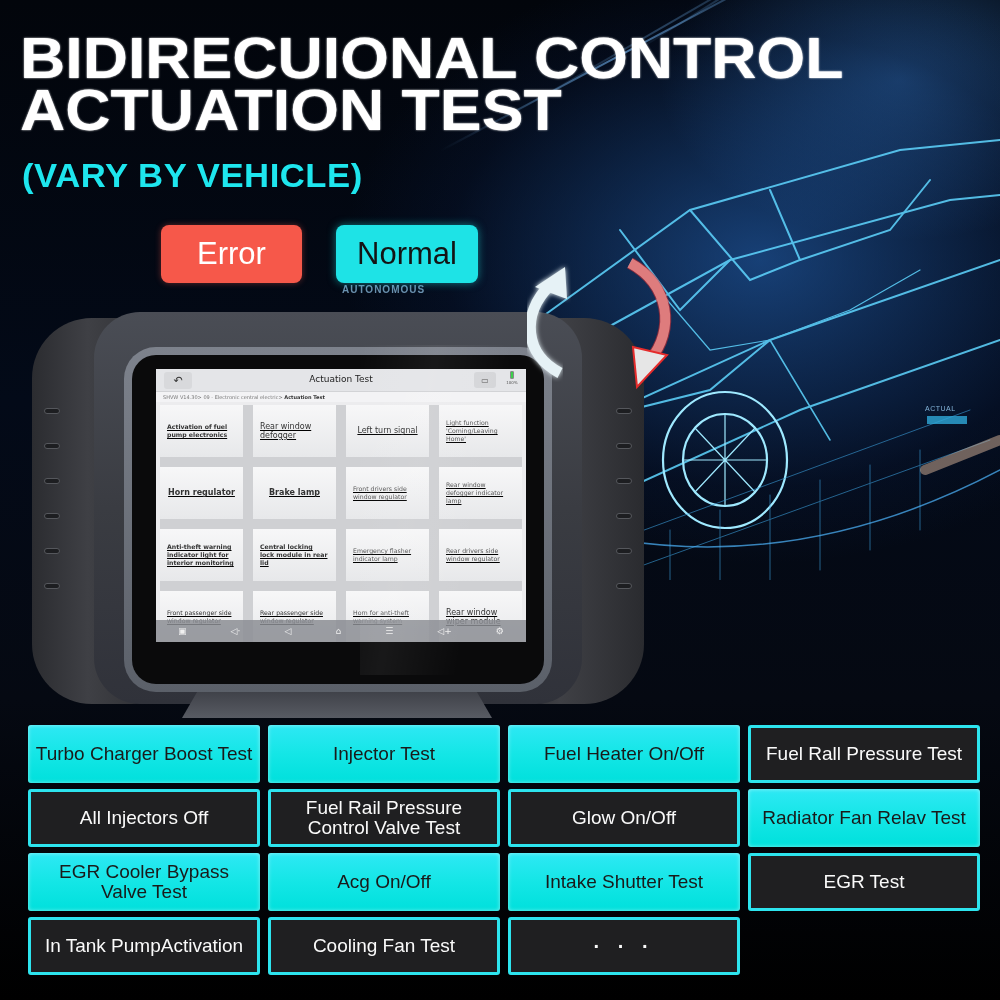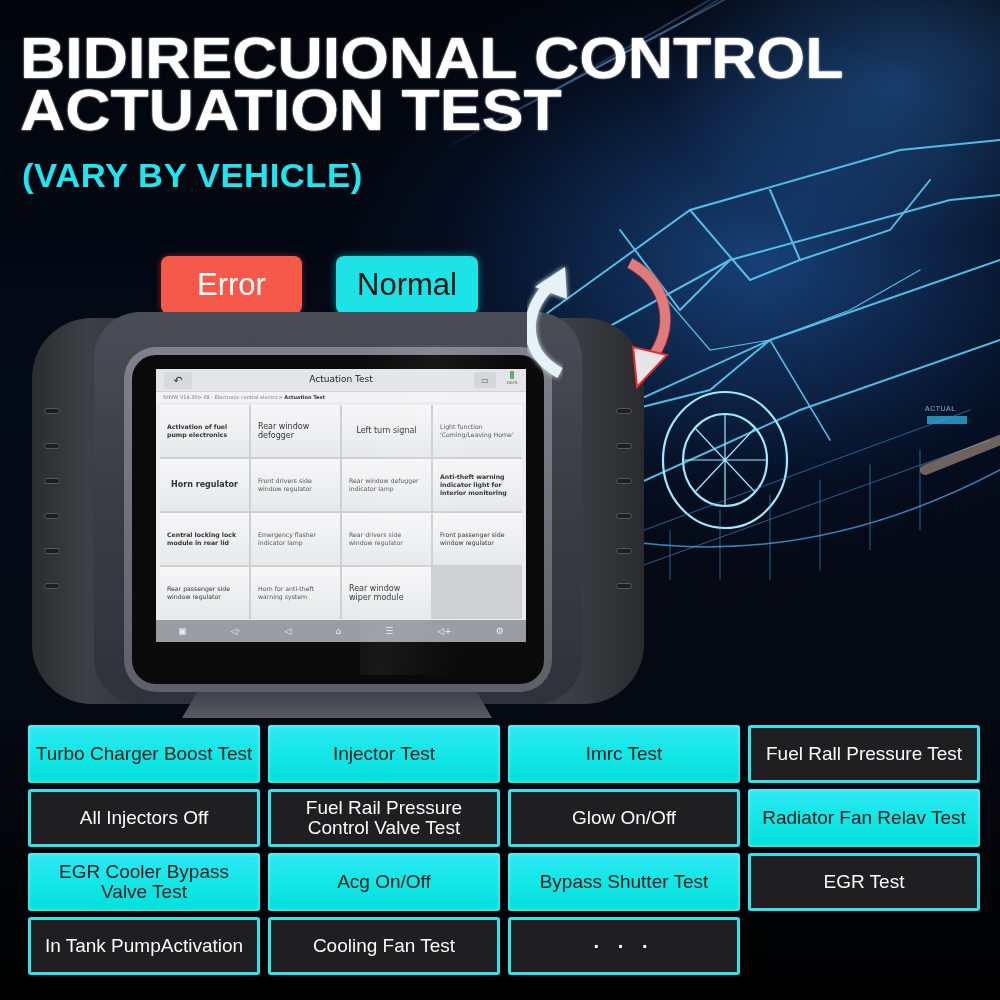--- a/index.html
+++ b/index.html
@@ -36,21 +36,21 @@
   .subtitle {
     position: absolute; left: 22px; top: 156px;
     color: #1ee6ee; font-weight: 900; font-size: 34px; letter-spacing: 0.5px;
     transform: scaleX(1.02); transform-origin: left top;
   }
 
   
   .badge {
     position: absolute; top: 225px; height: 58px; border-radius: 8px;
     display: flex; align-items: center; justify-content: center;
-    font-size: 31px; font-weight: normal; margin-top: 31px;
+    font-size: 31px; font-weight: normal;
   }
   .badge.error { left: 161px; width: 141px; background: #f6584a; color: #fff; box-shadow: 0 0 6px rgba(246,88,74,0.4); }
   .badge.normal { left: 336px; width: 142px; background: #1ee3e6; color: #141414; box-shadow: 0 0 8px rgba(30,227,230,0.5); }
 
   
   .device { position: absolute; left: 32px; top: 312px; width: 612px; height: 400px; }
   .grip {
     position: absolute; top: 6px; width: 140px; height: 386px;
     background: linear-gradient(90deg, #2b2c30, #3f4045 40%, #2a2b2f);
     border-radius: 60px 40px 40px 60px;
@@ -94,22 +94,23 @@
   .scr-back { position: absolute; left: 8px; top: 3px; width: 28px; height: 17px; background: #d8d9dc; border-radius: 3px; display: flex; align-items: center; justify-content: center; font-size: 11px; color: #333; }
   .scr-title { position: absolute; left: 0; right: 0; top: 5px; text-align: center; font-size: 9px; color: #222; }
   .scr-msg { position: absolute; right: 30px; top: 3px; width: 22px; height: 16px; background: #d5d6d9; border-radius: 3px; display: flex; align-items: center; justify-content: center; font-size: 8px; color: #555; }
   .scr-batt { position: absolute; right: 8px; top: 2px; width: 12px; display: flex; flex-direction: column; align-items: center; }
   .scr-batt .cell { width: 4px; height: 8px; background: #3bd14a; border: 1px solid #888; border-radius: 1px; }
   .scr-batt .pct { font-size: 4px; color: #555; margin-top: 1px; }
   .scr-crumb { height: 10px; background: #f3f3f5; font-size: 5px; color: #777; padding-left: 7px; line-height: 10px; }
   .scr-crumb b { color: #333; font-weight: bold; }
   .scr-grid {
     position: absolute; left: 4px; top: 36px; width: 362px;
-    display: grid; grid-template-columns: repeat(4, 1fr); gap: 2px;
+    display: grid; grid-template-columns: repeat(4, 1fr); gap: 10px;
     background: #cfd0d3;
+    text-decoration: underline;
   }
   .scr-cell {
     height: 52px; background: linear-gradient(180deg, #f7f7f8, #e7e8ea);
     display: flex; align-items: center; padding: 0 7px;
     font-size: 6.2px; line-height: 8px; color: #333; font-weight: bold;
   }
   .scr-cell.lg { font-size: 8px; line-height: 9.5px; font-weight: normal; color: #333; }
   .scr-cell.ctr { justify-content: center; text-align: center; }
   .scr-cell.light { font-weight: normal; color: #555; }
   .scr-nav {
@@ -234,20 +235,21 @@
   </div>
   <div class="scr-crumb">
     <span>SHVW V14.30&gt; 09 - Electronic central electric&gt; </span><b>Actuation Test</b>
   </div>
   <div class="scr-grid">
     <div class="scr-cell">Activation of fuel pump electronics</div>
     <div class="scr-cell lg">Rear window defogger</div>
     <div class="scr-cell lg ctr">Left turn signal</div>
     <div class="scr-cell light">Light function 'Coming/Leaving Home'</div>
     <div class="scr-cell lg ctr" style="font-weight:bold">Horn regulator</div>
+    <div class="scr-cell lg ctr" style="font-weight:bold">Brake lamp</div>
     <div class="scr-cell light">Front drivers side window regulator</div>
     <div class="scr-cell light">Rear window defogger indicator lamp</div>
     <div class="scr-cell">Anti-theft warning indicator light for interior monitoring</div>
     <div class="scr-cell">Central locking lock module in rear lid</div>
     <div class="scr-cell light">Emergency flasher indicator lamp</div>
     <div class="scr-cell light">Rear drivers side window regulator</div>
     <div class="scr-cell light" style="color:#333">Front passenger side window regulator</div>
     <div class="scr-cell light" style="color:#333">Rear passenger side window regulator</div>
     <div class="scr-cell light">Horn for anti-theft warning system</div>
     <div class="scr-cell lg">Rear window wiper module</div>
@@ -277,31 +279,31 @@
   <path d="M55 118 C 20 100, 15 60, 45 30" stroke="#e6f2f6" stroke-width="11" fill="none" filter="url(#glow)"></path>
   <polygon points="30,32 60,12 62,44" fill="#e6f2f6" filter="url(#glow)"></polygon>
   <path d="M125 8 C 165 30, 170 75, 145 105" stroke="#d8dde0" stroke-width="10" fill="none"></path>
   <path d="M125 8 C 165 30, 170 75, 145 105" stroke="#e42b2b" stroke-width="12" fill="none" opacity="0.55"></path>
   <polygon points="128,92 162,100 132,132" fill="#e6e6e6" stroke="#e42b2b" stroke-width="2"></polygon>
 </svg>
 
 <div class="tiles">
   <div class="tile cyan">Turbo Charger Boost Test</div>
   <div class="tile cyan">Injector Test</div>
-  <div class="tile cyan">Imrc Test</div>
+  <div class="tile cyan">Fuel Heater On/Off</div>
 
   <div class="tile dark">Fuel Rall Pressure Test</div>
   <div class="tile dark">All Injectors Off</div>
   <div class="tile dark">Fuel Rail Pressure Control Valve Test</div>
   <div class="tile dark">Glow On/Off</div>
 
   <div class="tile cyan">Radiator Fan Relav Test</div>
   <div class="tile cyan">EGR Cooler Bypass Valve Test</div>
   <div class="tile cyan">Acg On/Off</div>
-  <div class="tile cyan">Bypass Shutter Test</div>
+  <div class="tile cyan">Intake Shutter Test</div>
 
   <div class="tile dark">EGR Test</div>
   <div class="tile dark">In Tank PumpActivation</div>
   <div class="tile dark">Cooling Fan Test</div>
   <div class="tile dark">
       <span class="dots">· · ·</span>
     </div>
 </div>
 
 </body></html>

